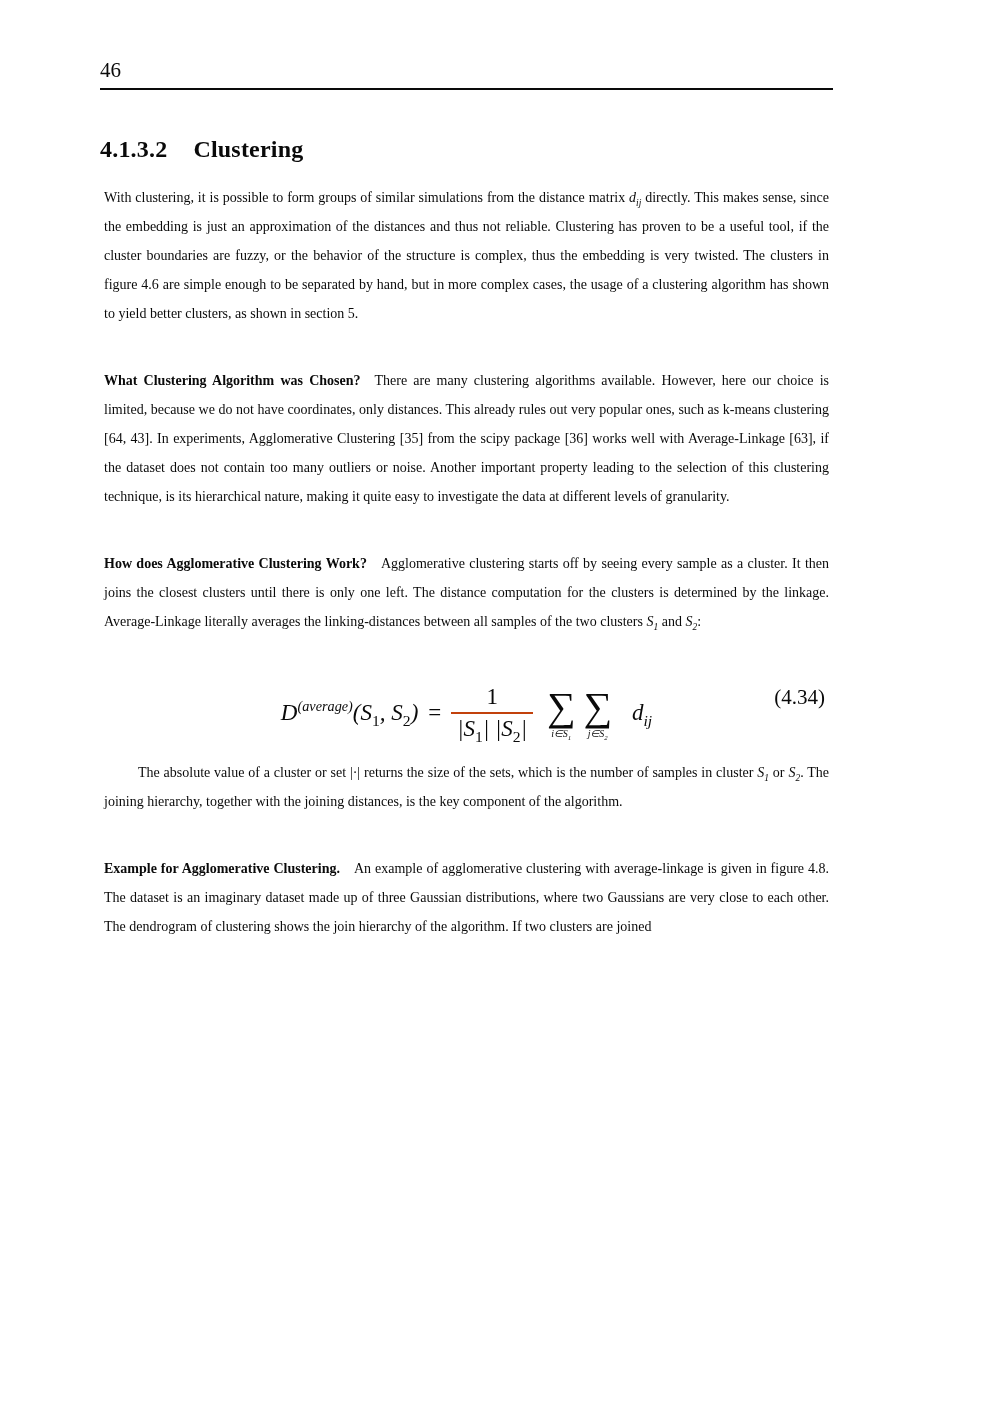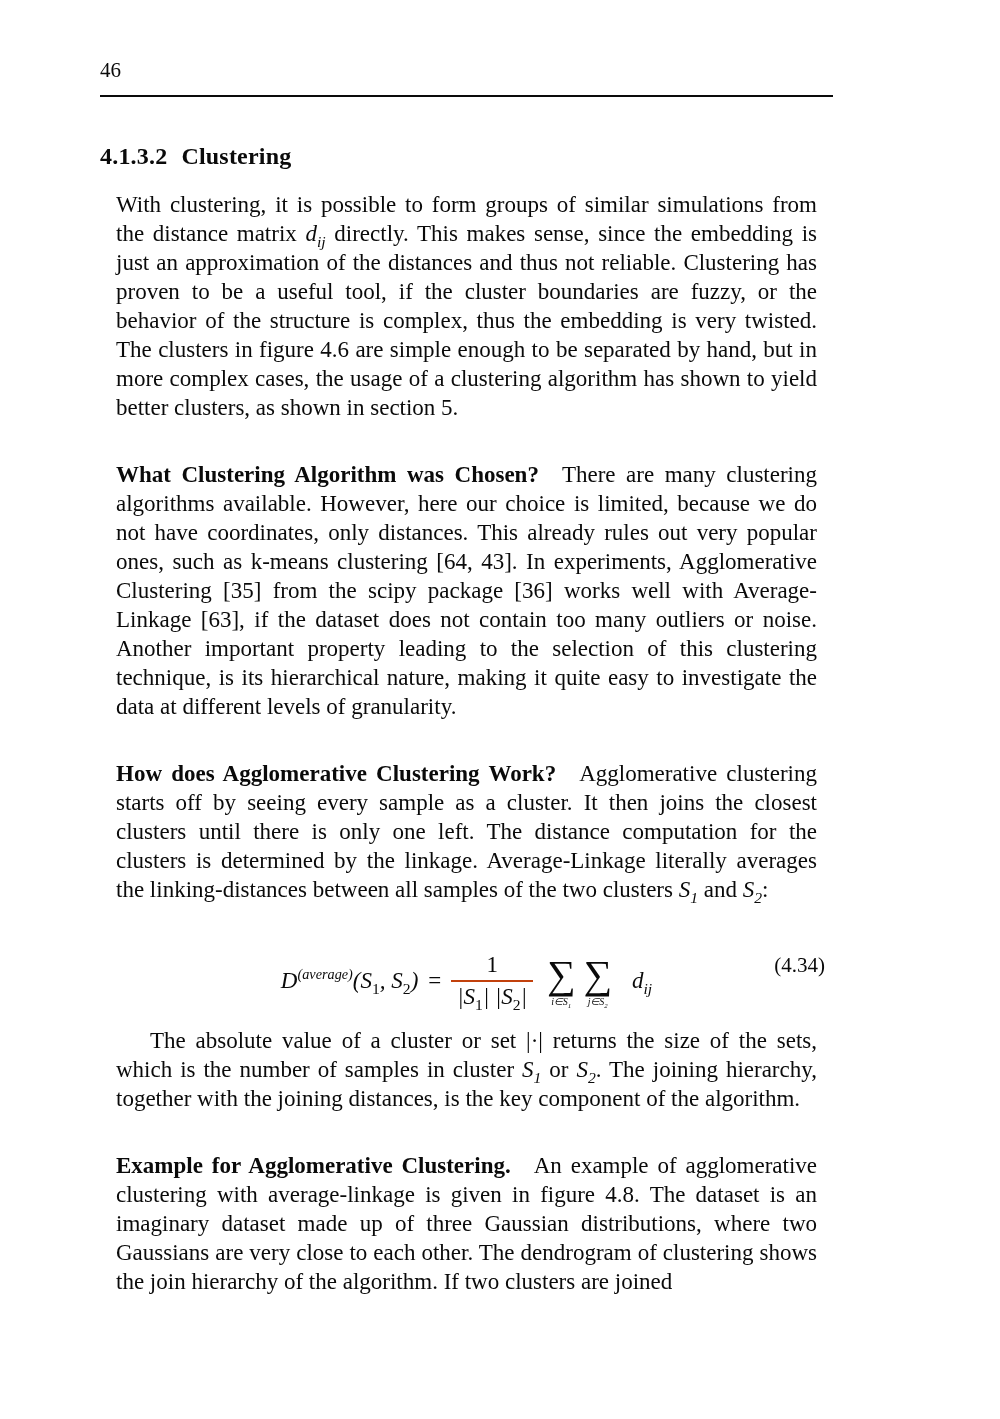--- a/index.html
+++ b/index.html
@@ -20,37 +20,37 @@
     height: 1419px;
     padding: 58px 167px 0 100px;
   }
   
   .pagehead {
     display: flex;
     justify-content: space-between;
     align-items: baseline;
     font-size: 21px;
     border-bottom: 2px solid #0a0a0a;
-    padding-bottom: 12px;
+    padding-bottom: 5px;
   }
   .chapter-title { font-style: italic; }
   
   .section-heading {
     margin: 46px 0 20px 0;
     font-size: 24px;
     font-weight: bold;
     letter-spacing: 0.2px;
   }
-  .section-number { margin-right: 14px; }
+  .section-number { margin-right: 26px; }
   
   .para {
-    font-size: 23px;
+    font-size: 14px;
     line-height: 29px;
     text-align: justify;
-    margin: 16px;
+    margin: 4px;
   }
   .pgap { margin-top: 38px; }
   .indent { text-indent: 34px; margin-top: 16px; }
   .b { font-weight: bold; }
   .m { font-style: italic; }
   sub {
     font-size: 0.68em;
     line-height: 0;
   }
   sup {

